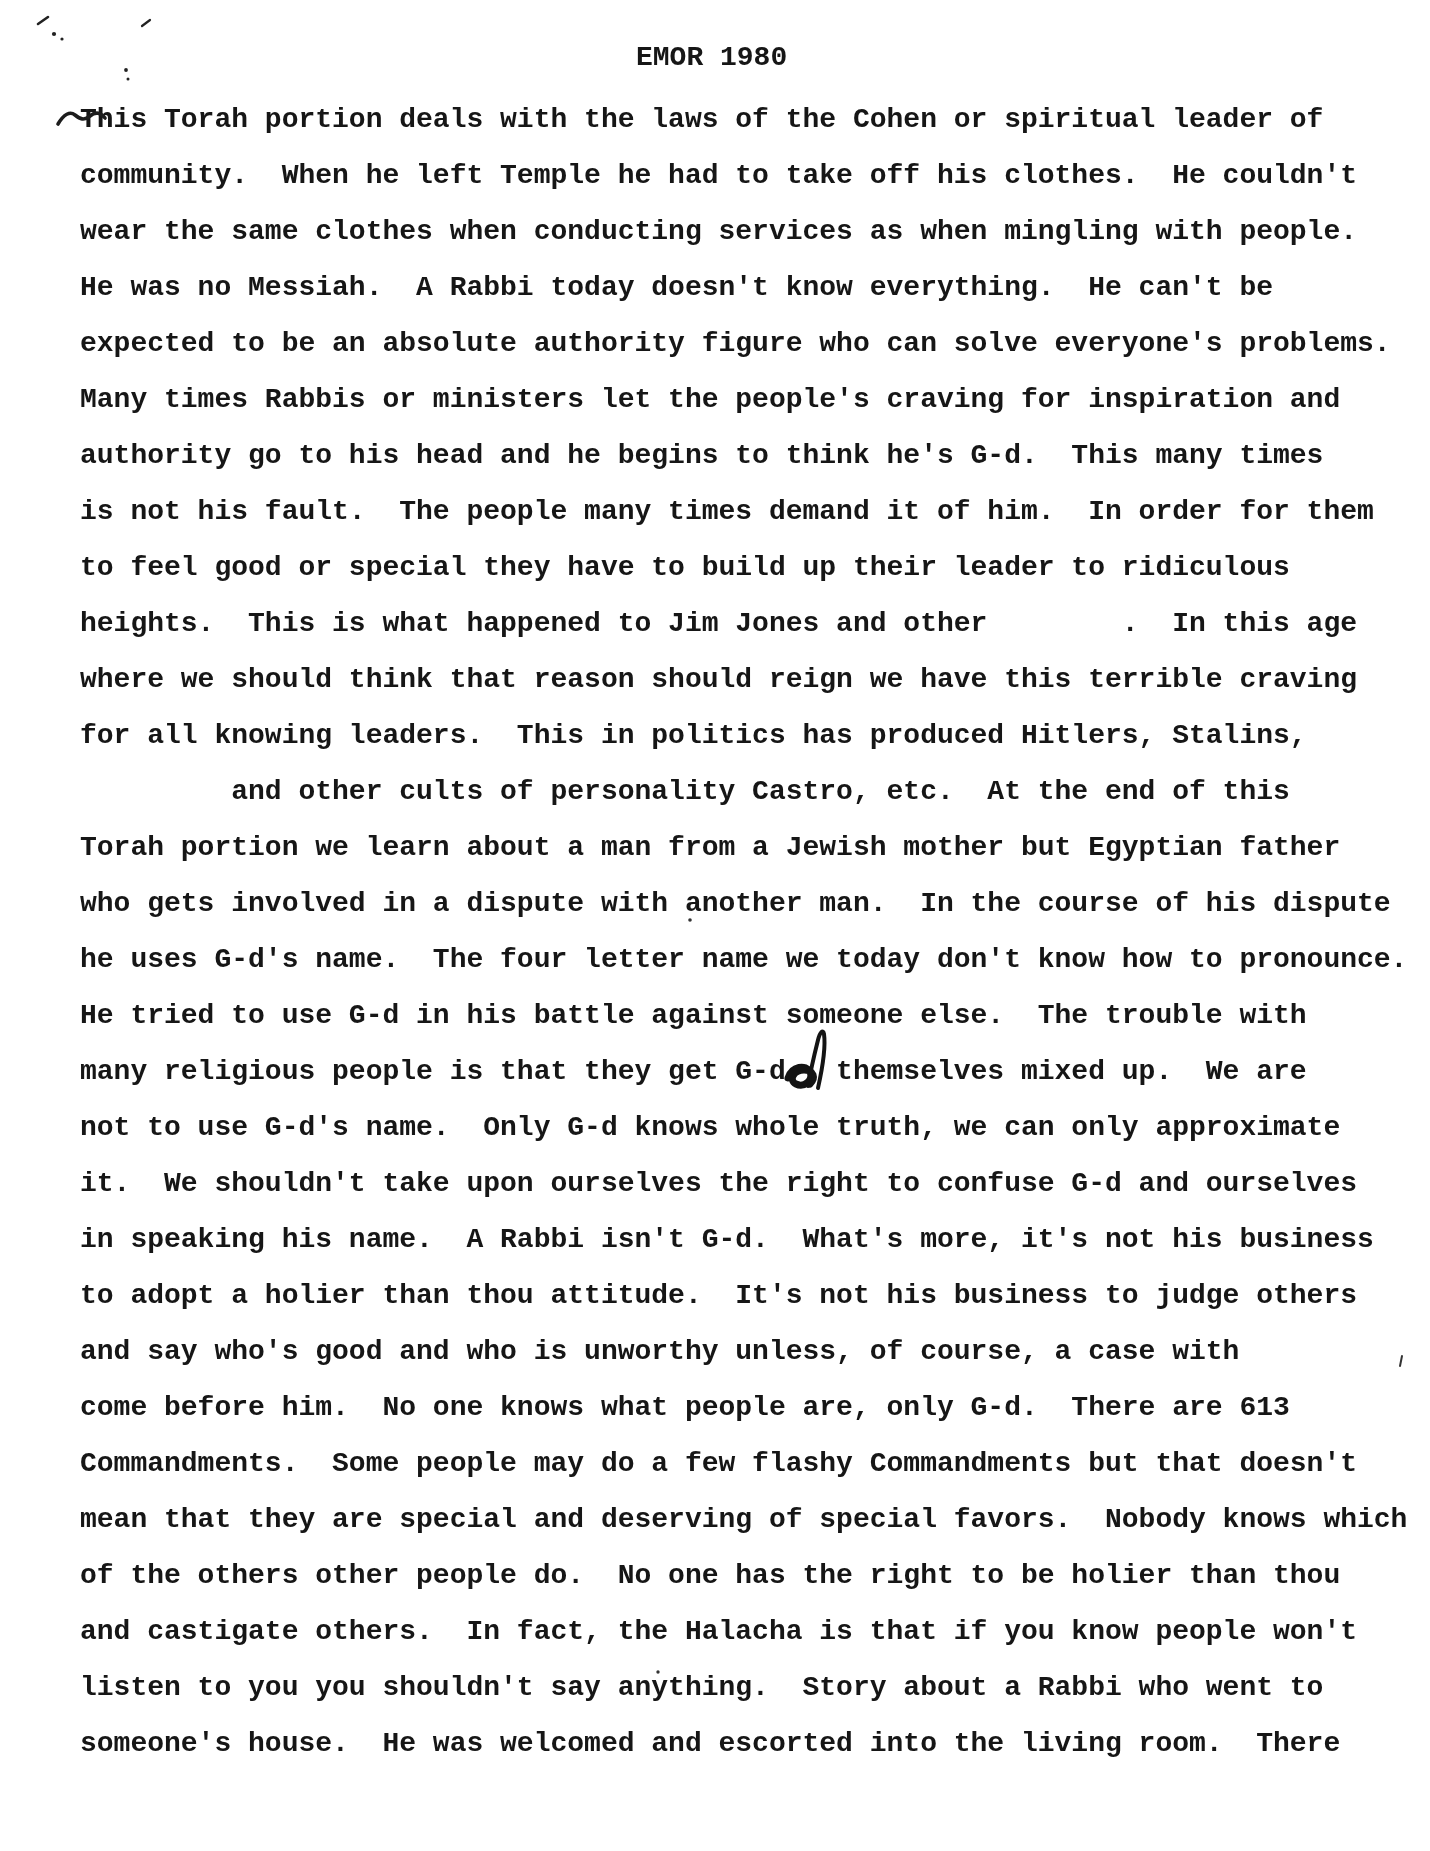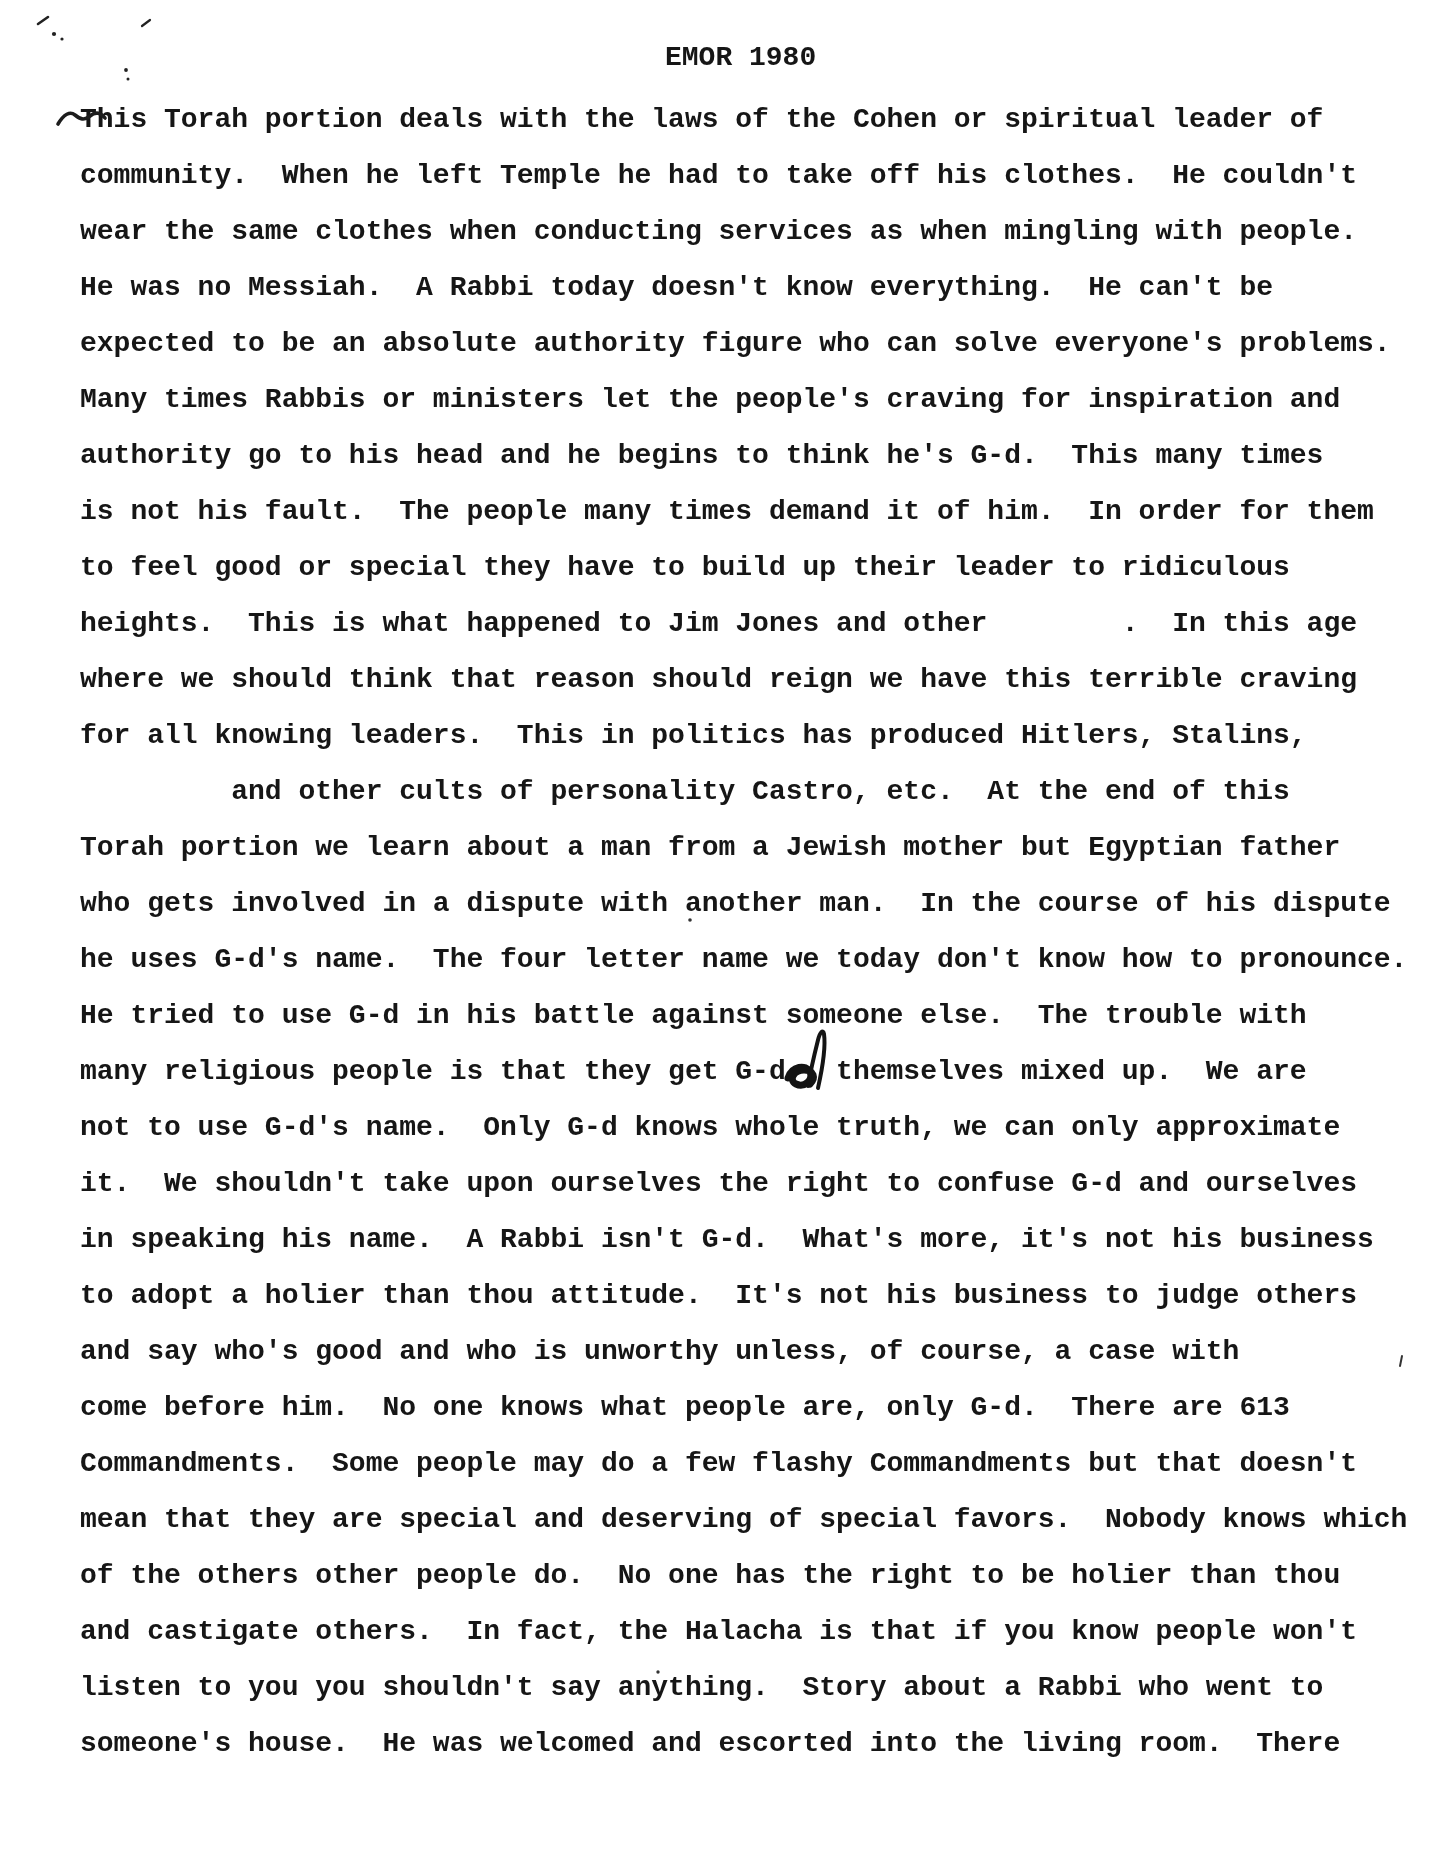--- a/index.html
+++ b/index.html
@@ -17,21 +17,20 @@
     font-weight: 700;
     color: #161616;
   }
   .doc-title {
     position: absolute;
     left: 636px;
     top: 44px;
     font-size: 28px;
     line-height: 28px;
     white-space: pre;
-    margin-left: 29px;
   }
   .doc-body {
     position: absolute;
     left: 80px;
     top: 92px;
     font-size: 28px;
     line-height: 56px;
     white-space: pre;
   }
   .text-line {

